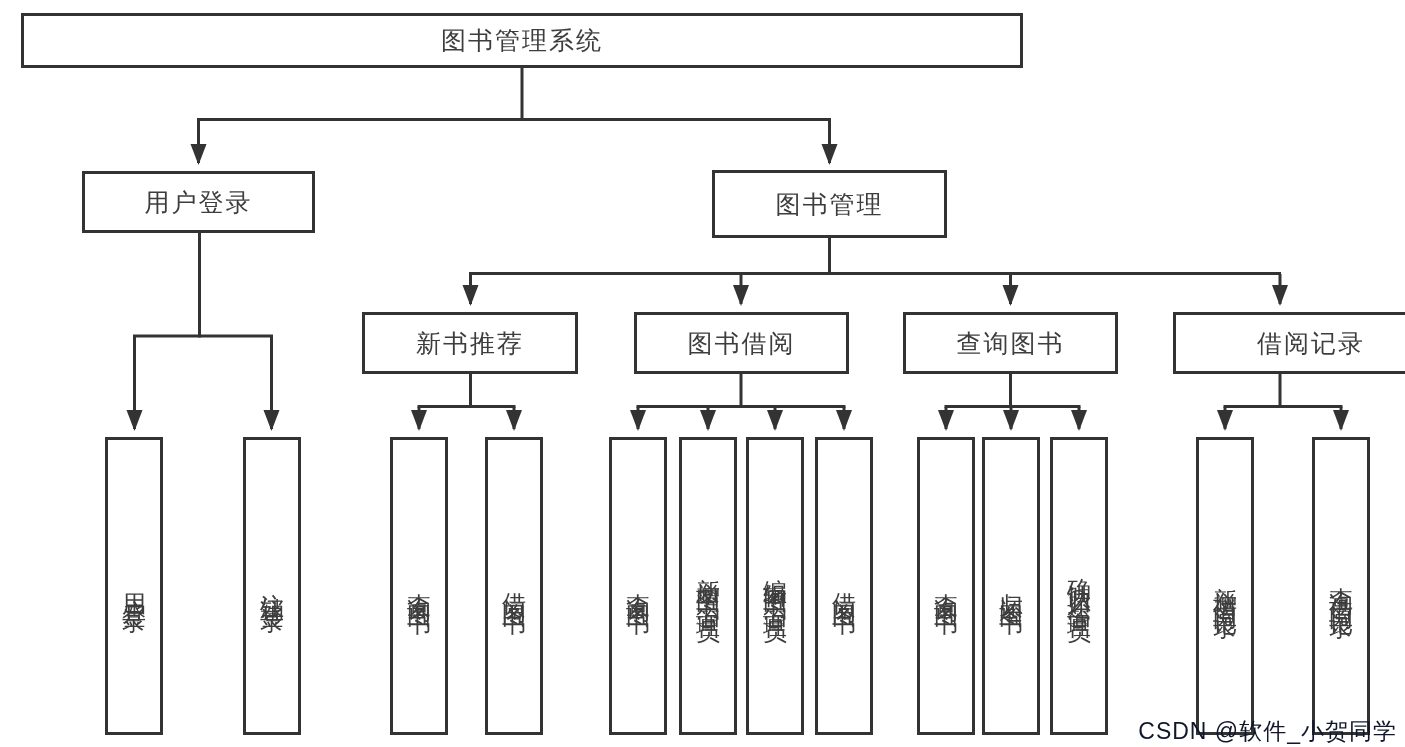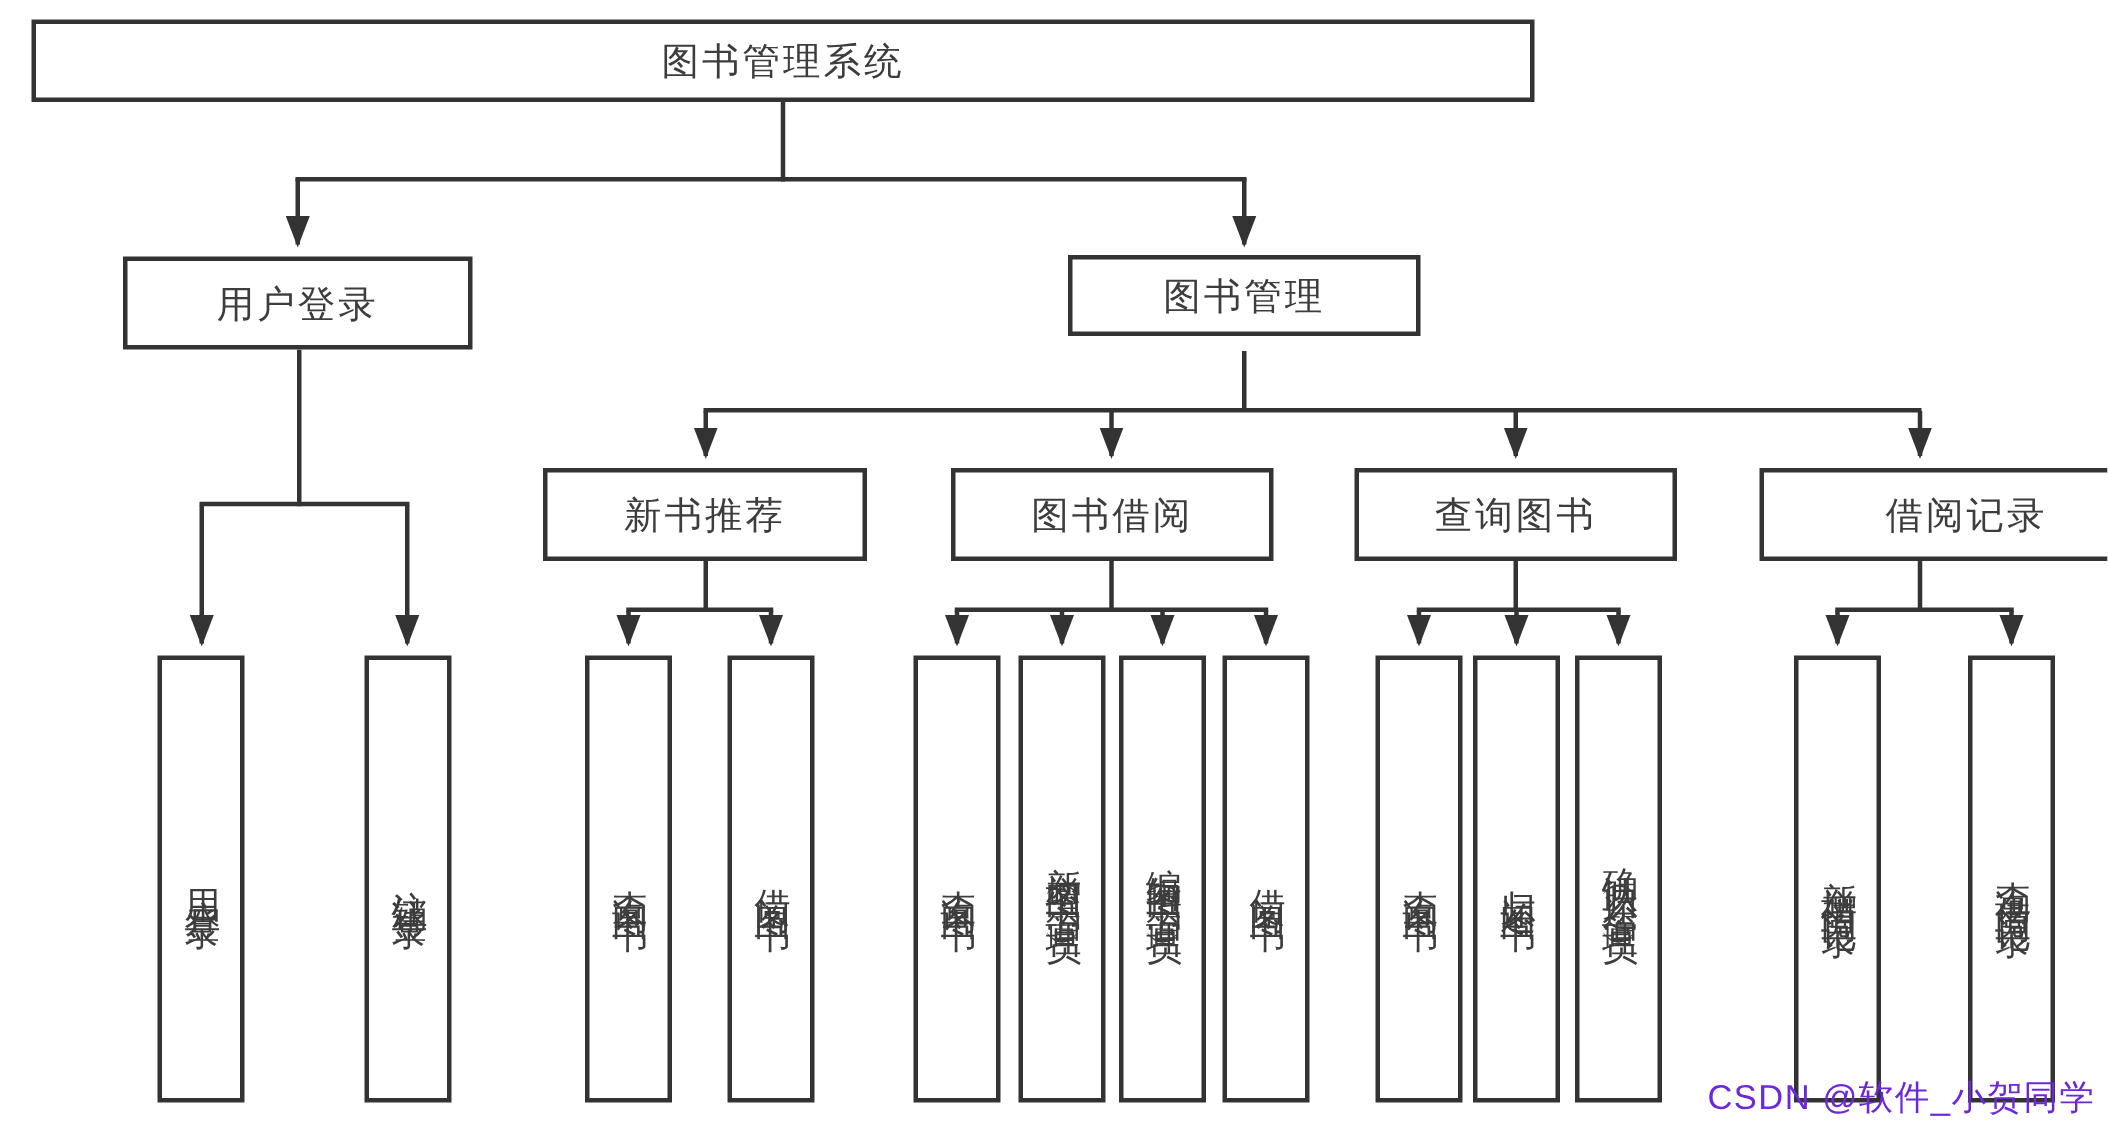--- a/index.html
+++ b/index.html
@@ -46,21 +46,21 @@
     font-size: 24px;
     letter-spacing: 6px;
     line-height: 52px;
     text-align: center;
     display: block;
   }
   
   #title-box   { left: 21px;  top: 13px;  width: 1002px; height: 55px; }
   
   #user-login  { left: 82px;  top: 171px; width: 233px; height: 62px; }
-  #book-mgmt   { left: 712px; top: 170px; width: 235px; height: 54px; font-family: Liberation Serif, serif; }
+  #book-mgmt   { left: 712px; top: 170px; width: 235px; height: 68px; font-family: Liberation Serif, serif; }
   
   #new-book       { left: 362px;  top: 312px; width: 216px; height: 62px; }
   #book-borrow    { left: 634px;  top: 312px; width: 215px; height: 62px; }
   #current-borrow { left: 903px;  top: 312px; width: 215px; height: 62px; }
   #borrow-records { left: 1173px; top: 312px; width: 248px; height: 62px; padding-left: 28px; }
   
   #leaf-login      { left: 105px; }
   #leaf-logout     { left: 243px; }
   #leaf-nb-query   { left: 390px; }
   #leaf-nb-borrow  { left: 485px; }
@@ -71,21 +71,21 @@
   #leaf-cb-query   { left: 917px; }
   #leaf-cb-return  { left: 982px; }
   #leaf-cb-confirm { left: 1050px; }
   #leaf-br-add     { left: 1196px; }
   #leaf-br-query   { left: 1312px; }
   #watermark {
     position: absolute;
     right: 8px;
     top: 716px;
     font-size: 23px;
-    color: #6d28d9;
+    color: #0f172a;
     letter-spacing: 1px;
     z-index: 5;
     white-space: nowrap;
   }
 </style>
 </head>
 <body>
 
 <div id="canvas">
 

